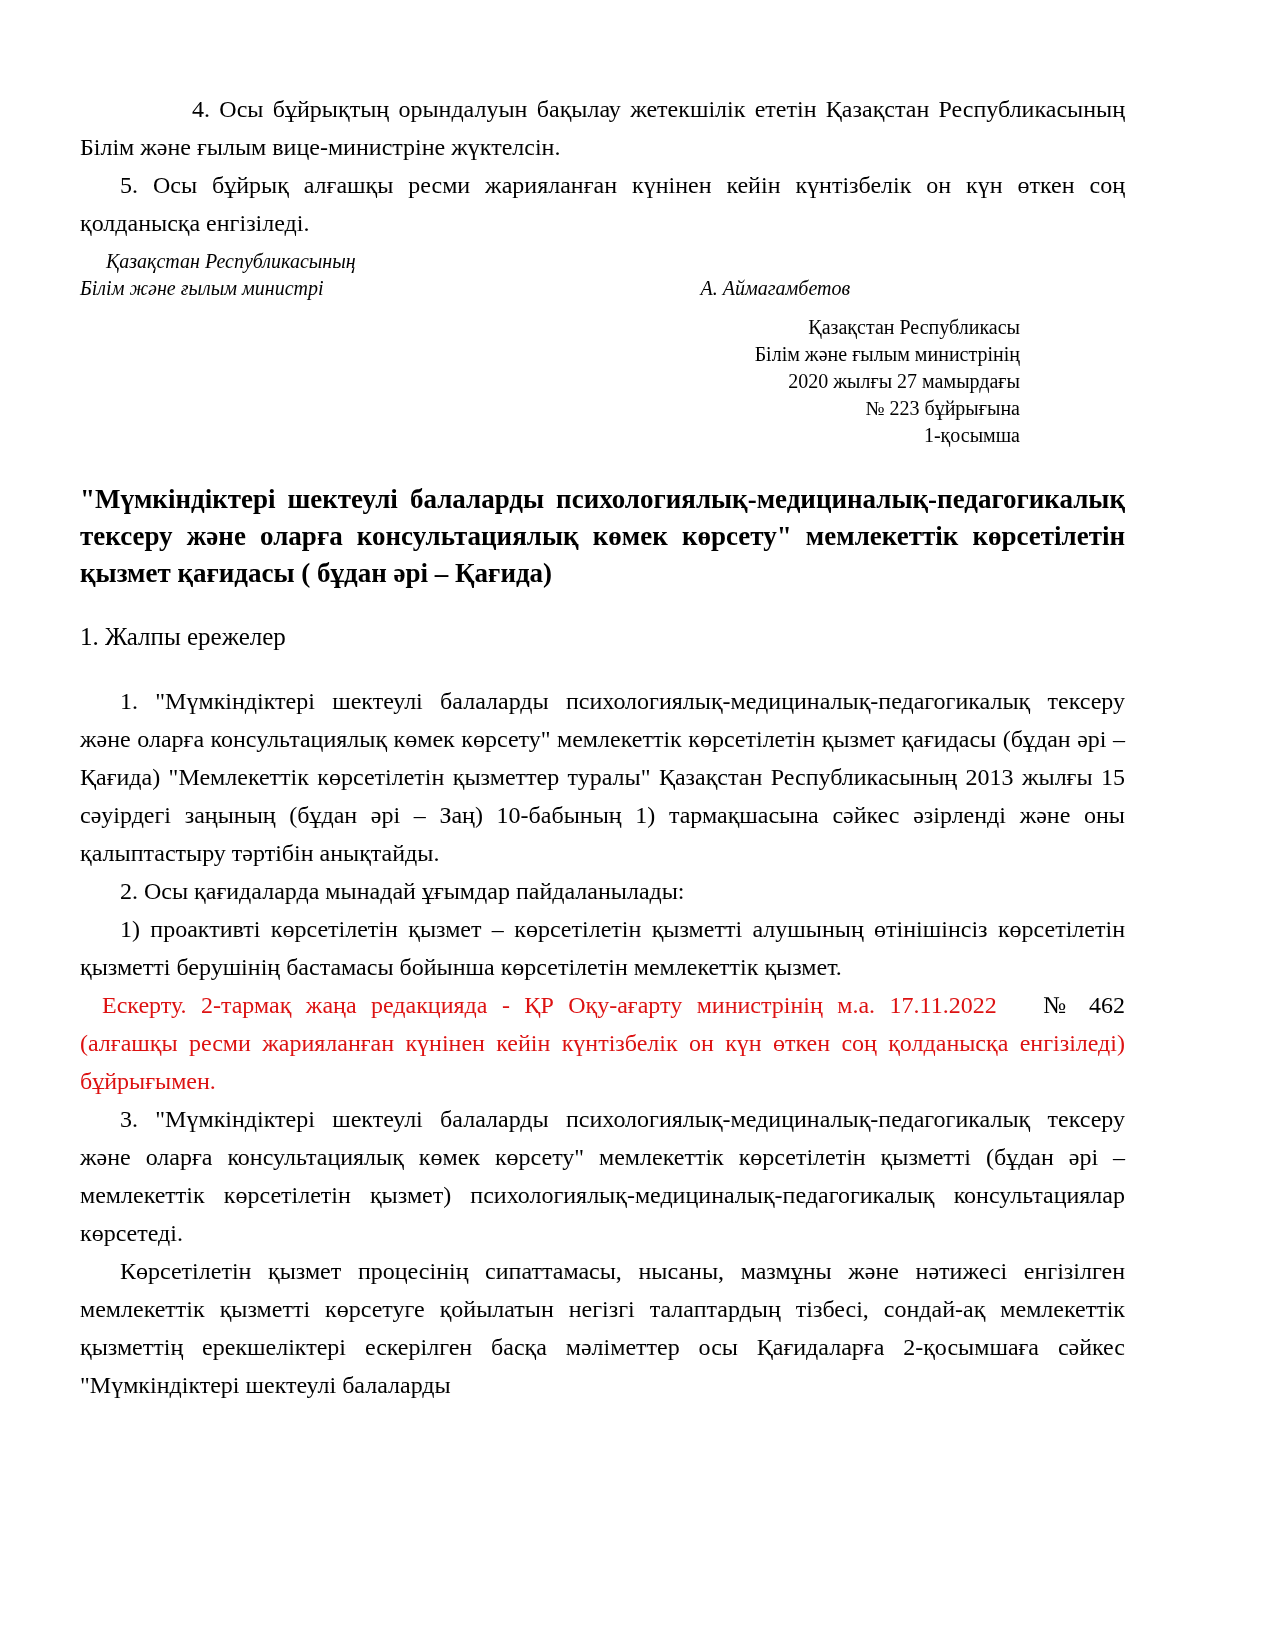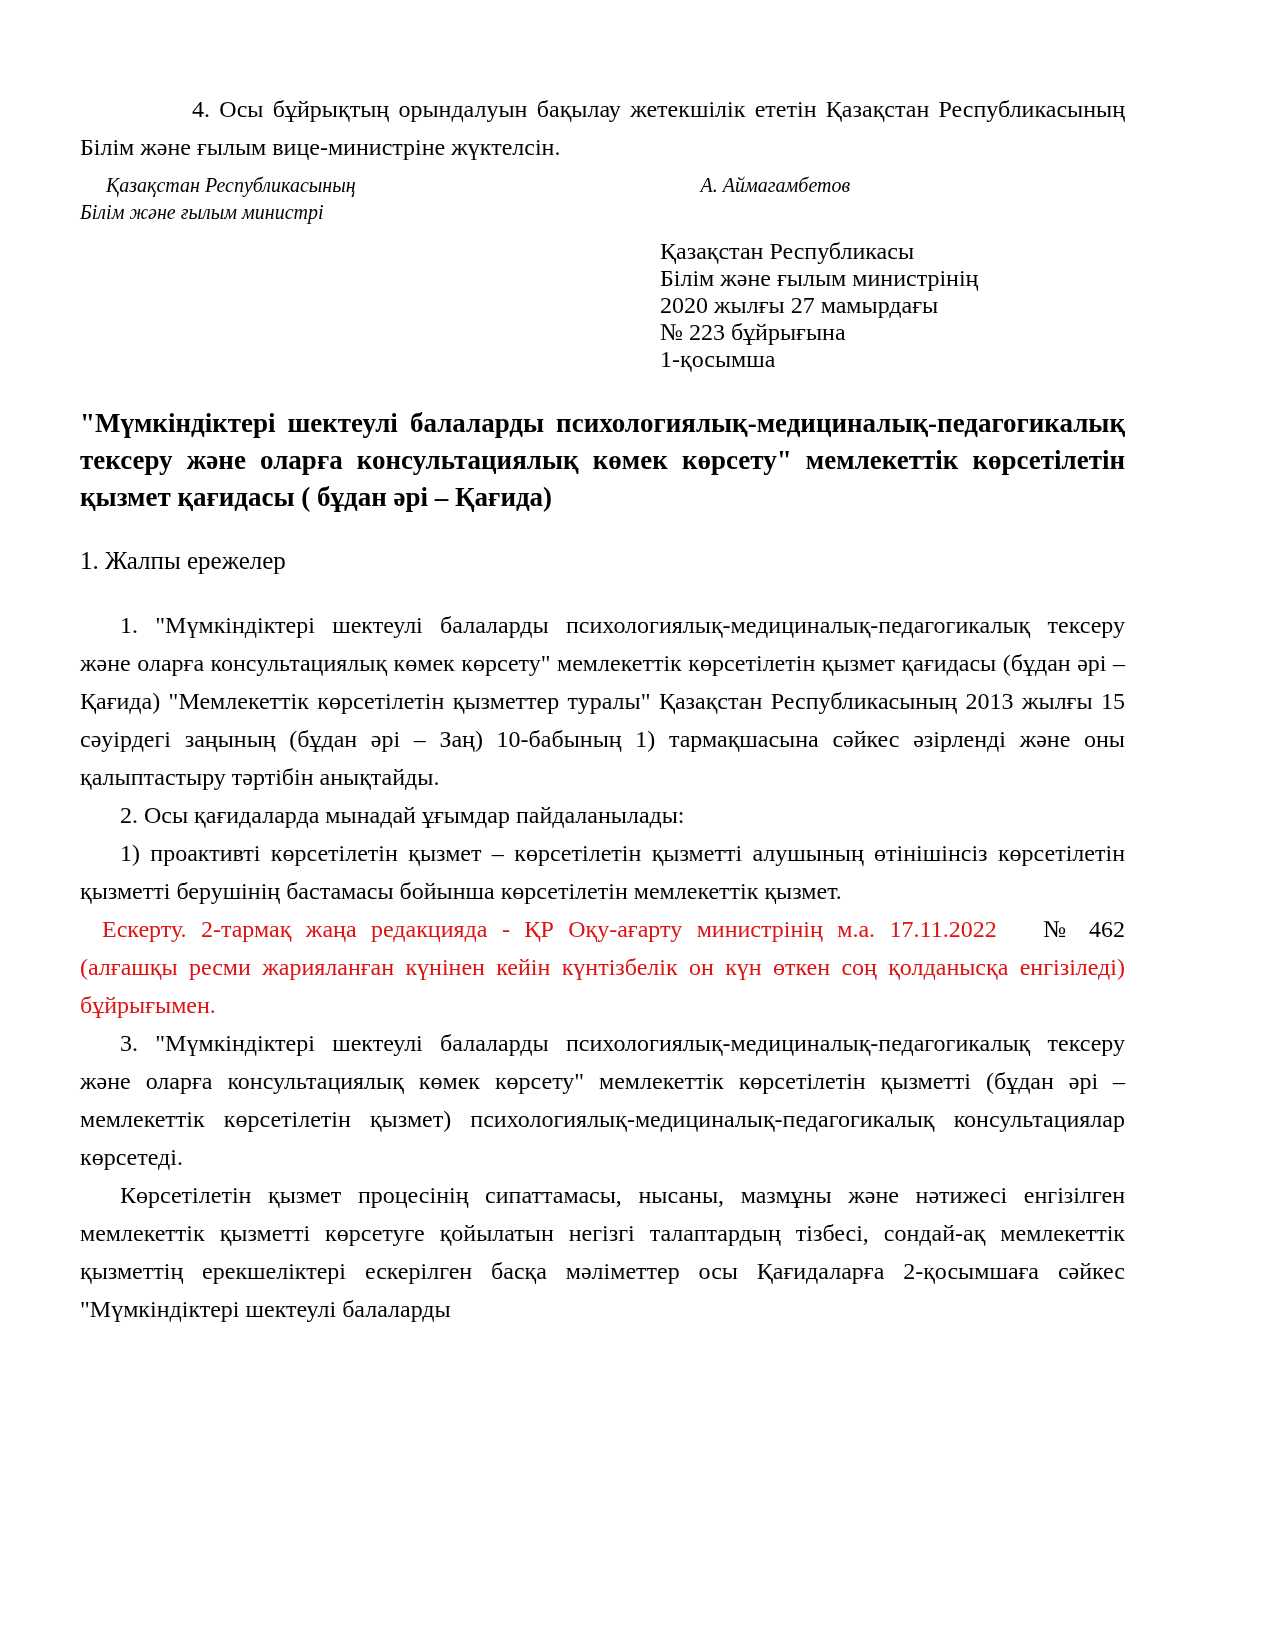--- a/index.html
+++ b/index.html
@@ -24,38 +24,38 @@
     text-indent: 40px;
     line-height: 38px;
   }
   .indent-lg { text-indent: 112px; }
   .note-p { text-indent: 22px; }
   .red   { color: var(--red, #e00f0f); }
   .black { color: var(--ink, #000000); margin-left: 32px; }
 
   .sig-row {
     display: flex;
-    align-items: flex-start;
+    align-items: flex-end;
     margin: 6px 0 12px 0;
     font-style: italic;
     font-size: 20px;
     line-height: 27px;
   }
   .sig-left .sig-line1 { padding-left: 26px; }
   .sig-name {
     flex: 1;
     text-align: center;
     padding-left: 70px;
   }
 
   .appendix {
     width: 360px;
     margin: 12px 0 0 580px;
-    text-align: left;
-    font-size: 24px;
+    text-align: right;
+    font-size: 20px;
     line-height: 27px;
   }
 
   .doc-title {
     margin: 32px 0 0 0;
     font-size: 27px;
     font-weight: bold;
     line-height: 37px;
     text-align: justify;
   }
@@ -65,20 +65,21 @@
     font-weight: normal;
     line-height: 34px;
   }
 </style>
 </head>
 <body>
 
 <div class="page">
 
   <p class="body-p indent-lg">4. Осы бұйрықтың орындалуын бақылау жетекшілік ететін Қазақстан Республикасының Білім және ғылым вице-министріне жүктелсін.</p>
+  <p class="body-p">5. Осы бұйрық алғашқы ресми жарияланған күнінен кейін күнтізбелік он күн өткен соң қолданысқа енгізіледі.</p>
 
   <div class="sig-row">
     <div class="sig-left">
       <div class="sig-line1">Қазақстан Республикасының</div>
       <div class="sig-line2">Білім және ғылым министрі</div>
     </div>
     <div class="sig-name">А. Аймагамбетов</div>
   </div>
 
   <div class="appendix">

